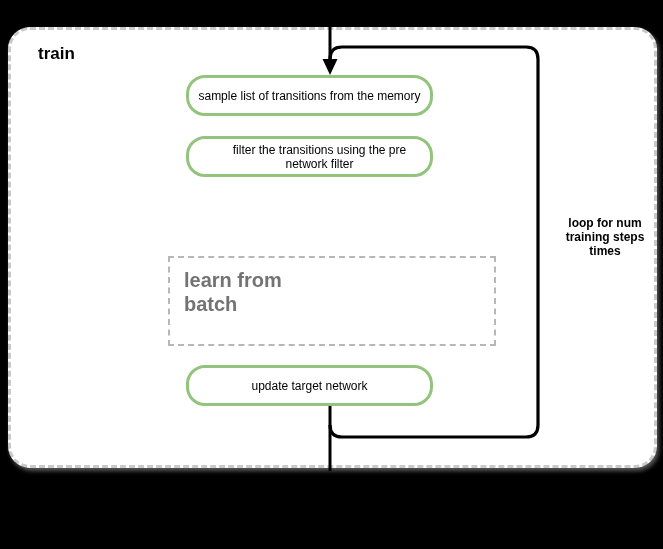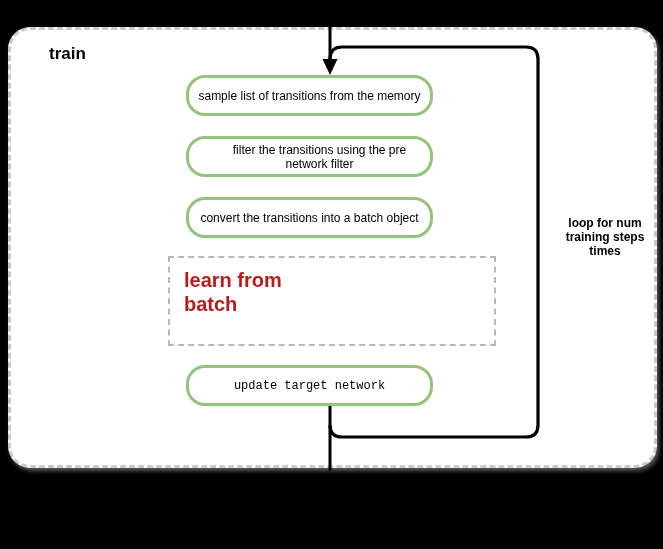--- a/index.html
+++ b/index.html
@@ -29,21 +29,20 @@
     border-radius: 22px;
     box-shadow: 2px 3px 4px rgba(160,160,160,0.55);
   }
   .train-title {
     position: absolute;
     left: 38px;
     top: 44px;
     font-size: 17px;
     font-weight: bold;
     color: #000;
-    margin-left: 11px;
   }
   svg.flow-overlay {
     position: absolute;
     left: 0;
     top: 0;
     width: 663px;
     height: 549px;
     pointer-events: none;
   }
   .step-box {
@@ -59,33 +58,33 @@
     align-items: center;
     justify-content: center;
     text-align: center;
     font-size: 12px;
     color: #000;
     padding: 0 8px;
   }
   .step-1 { top: 75px; }
   .step-2 { top: 136px; padding-left: 28px; }
   .step-3 { top: 197px; }
-  .step-final { top: 365px; font-family: Liberation Mono, monospace; }
+  .step-final { top: 365px; }
   .subprocess-box {
     position: absolute;
     left: 168px;
     top: 256px;
     width: 328px;
     height: 90px;
     box-sizing: border-box;
     background: #fff;
     border: 2px dashed var(--subprocess-border, #b7b7b7);
     font-size: 20px;
     font-weight: bold;
-    color: #b91c1c;
+    color: #737373;
     padding: 11px 0 0 14px;
     line-height: 1.18;
     white-space: pre-line;
   }
   .loop-annotation {
     position: absolute;
     left: 540px;
     top: 216px;
     width: 114px;
     text-align: center;
@@ -118,23 +117,20 @@
   </svg>
 
   <div class="step-box step-1">
     <span>sample list of transitions from the memory</span>
   </div>
 
   <div class="step-box step-2">
     <span>filter the transitions using the pre network filter</span>
   </div>
 
-  <div class="step-box step-3">
-    <span>convert the transitions into a batch object</span>
-  </div>
 
   <div class="subprocess-box">learn from
 batch</div>
 
   <div class="step-box step-final">
     <span>update target network</span>
   </div>
 
   <div class="loop-annotation">loop for num
 training steps

